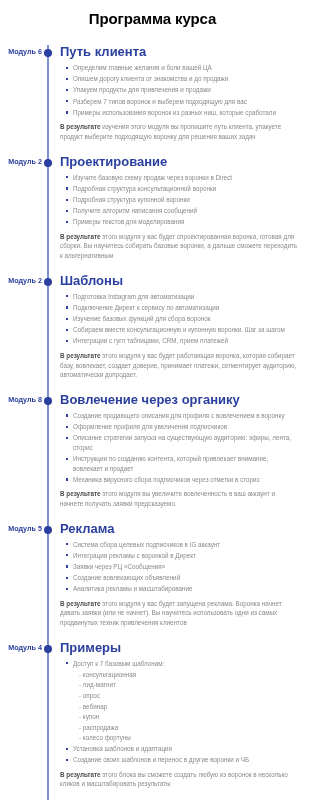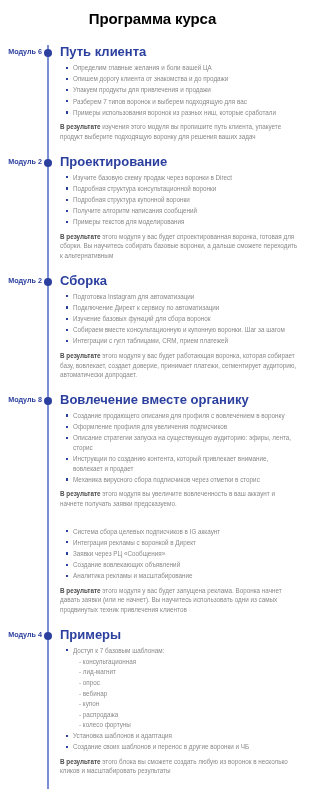--- a/index.html
+++ b/index.html
@@ -175,53 +175,58 @@
               <li class="has-bullet">Примеры текстов для моделирования</li>
             </ul>
             <p class="result"><span class="result-lead">В результате</span><span> этого модуля у вас будет спроектированная воронка, готовая для сборки. Вы научитесь собирать базовые воронки, а дальше сможете переходить к альтернативным</span></p>
           </div>
         </div>
         <div class="module-gap"></div>
         <div class="module">
           <div class="module-head">
             <div class="module-label">Модуль 2</div>
             <div class="module-dot"></div>
-            <div class="module-title">Сборка</div>
+            <div class="module-title">Шаблоны</div>
           </div>
           <div class="module-body">
             <ul class="bullets">
               <li class="has-bullet">Подготовка Instagram для автоматизации</li>
               <li class="has-bullet">Подключение Директ к сервису по автоматизации</li>
               <li class="has-bullet">Изучение базовых функций для сбора воронок</li>
               <li class="has-bullet">Собираем вместе консультационную и купонную воронки. Шаг за шагом</li>
               <li class="has-bullet">Интеграции с гугл таблицами, CRM, прием платежей</li>
             </ul>
             <p class="result"><span class="result-lead">В результате</span><span> этого модуля у вас будет работающая воронка, которая собирает базу, вовлекает, создает доверие, принимает платежи, сегментирует аудиторию, автоматически допродает.</span></p>
           </div>
         </div>
         <div class="module-gap"></div>
         <div class="module">
           <div class="module-head">
             <div class="module-label">Модуль 8</div>
             <div class="module-dot"></div>
-            <div class="module-title">Вовлечение вместе органику</div>
+            <div class="module-title">Вовлечение через органику</div>
           </div>
           <div class="module-body">
             <ul class="bullets">
               <li class="has-bullet">Создание продающего описания для профиля с вовлечением в воронку</li>
               <li class="has-bullet">Оформление профиля для увеличения подписчиков</li>
               <li class="has-bullet">Описание стратегии запуска на существующую аудиторию: эфиры, лента, сторис</li>
               <li class="has-bullet">Инструкции по созданию контента, который привлекает внимание, вовлекает и продает</li>
               <li class="has-bullet">Механика вирусного сбора подписчиков через отметки в сторис</li>
             </ul>
             <p class="result"><span class="result-lead">В результате</span><span> этого модуля вы увеличите вовлеченность в ваш аккаунт и начнете получать заявки предсказуемо.</span></p>
           </div>
         </div>
         <div class="module-gap"></div>
         <div class="module">
+          <div class="module-head">
+            <div class="module-label">Модуль 5</div>
+            <div class="module-dot"></div>
+            <div class="module-title">Реклама</div>
+          </div>
           <div class="module-body">
             <ul class="bullets">
               <li class="has-bullet">Система сбора целевых подписчиков в IG аккаунт</li>
               <li class="has-bullet">Интеграция рекламы с воронкой в Директ</li>
               <li class="has-bullet">Заявки через РЦ «Сообщения»</li>
               <li class="has-bullet">Создание вовлекающих объявлений</li>
               <li class="has-bullet">Аналитика рекламы и масштабирование</li>
             </ul>
             <p class="result"><span class="result-lead">В результате</span><span> этого модуля у вас будет запущена реклама. Воронка начнет давать заявки (или не начнет). Вы научитесь использовать одни из самых продвинутых техник привлечения клиентов</span></p>
           </div>

